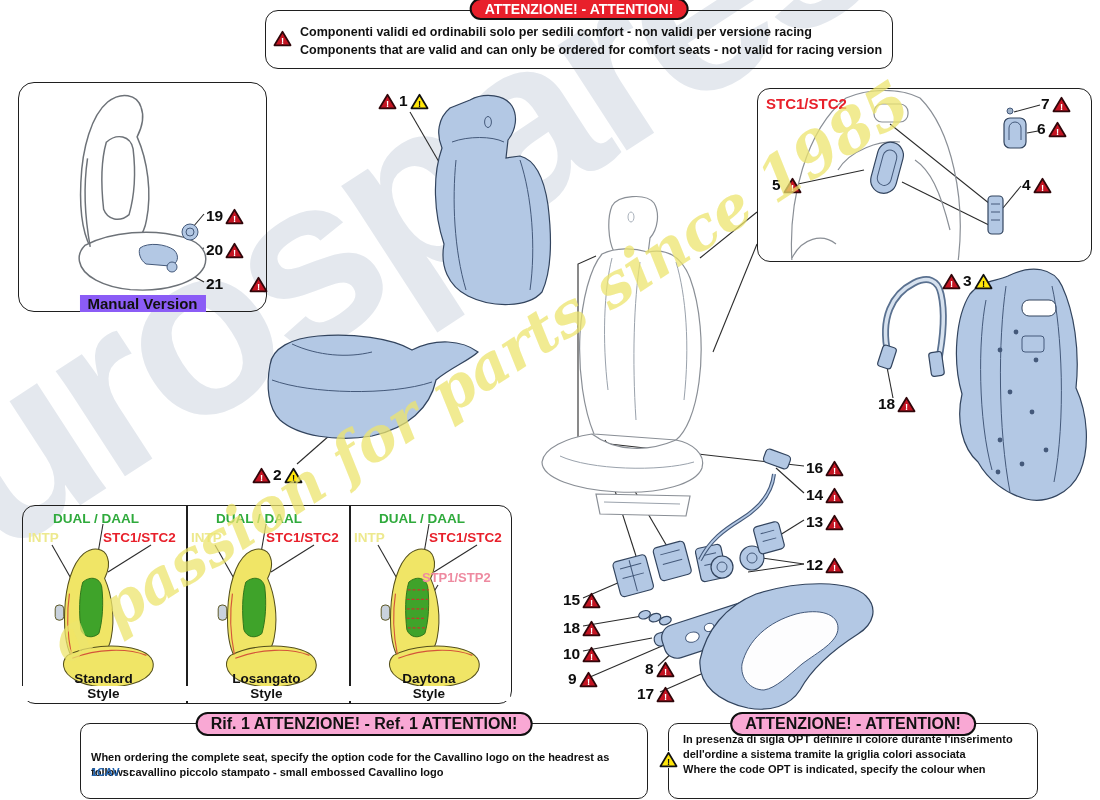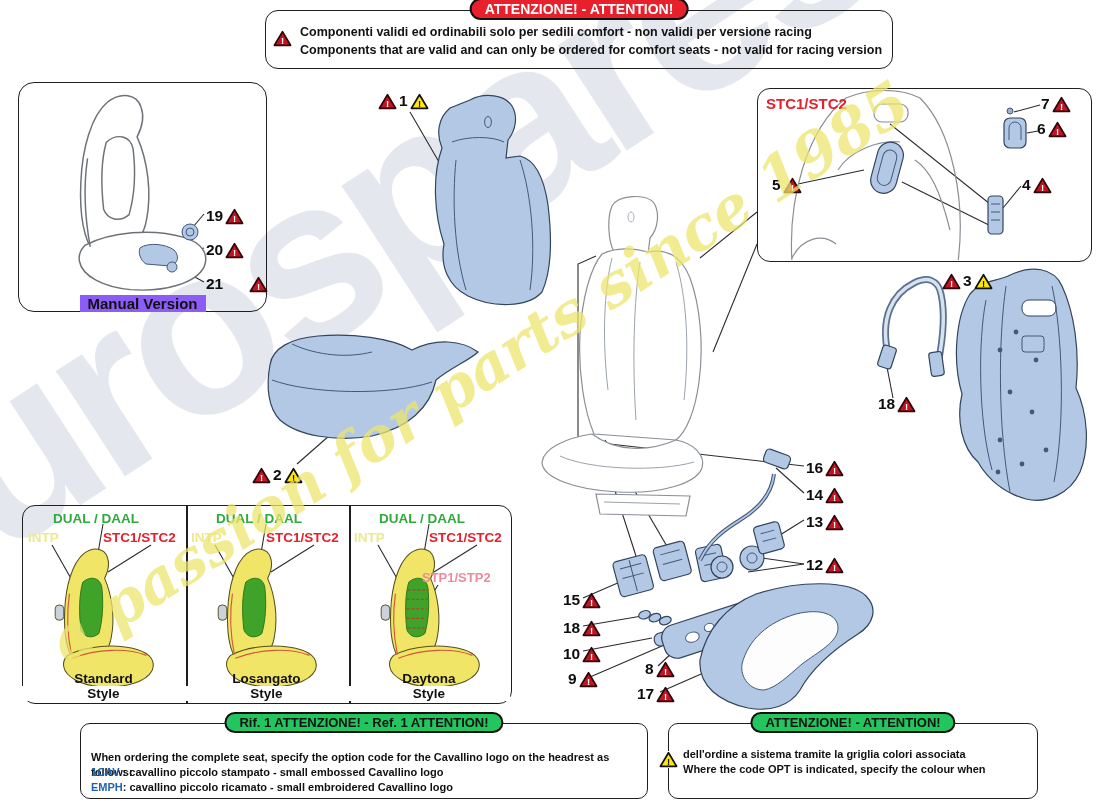--- a/index.html
+++ b/index.html
@@ -20,21 +20,21 @@
   .blue{fill:#b3c8e4;stroke:#32445e;stroke-width:1.2;}
   .blued{stroke:#44597a;stroke-width:1;fill:none;}
   .ys{fill:#f0e566;stroke:#55501c;stroke-width:1.1;}
   .gi{fill:#3fa32a;stroke:#2c7218;stroke-width:1;}
   .redline{stroke:#d4553a;stroke-width:1.2;fill:none;}
   
   .obox{position:absolute;border:1.6px solid #1f1f1f;border-radius:13px;z-index:3;}
   .pill{position:absolute;left:50%;transform:translateX(-50%);border:2px solid #101010;
         border-radius:13px;font-weight:bold;white-space:nowrap;padding:1px 13px;z-index:4;}
   .pill.red{background:#e8202b;color:#fff;font-size:14px;}
-  .pill.yel{background:#22c55e;color:#111;font-size:13px;}
+  .pill.yel{background:#f9a8d4;color:#111;font-size:16px;}
   .boxline{font-weight:bold;line-height:15px;}
   
   #callouts{position:absolute;left:0;top:0;width:100%;height:100%;z-index:5;}
   .callout{position:absolute;display:flex;align-items:center;font-weight:bold;
            font-size:15.5px;color:#0d0d0d;}
   .co-num{margin:0 2px;}
   .tri{width:19px;height:17px;display:block;}
   .tri-wrap{display:flex;}
   
   .panel-label{position:absolute;font-weight:bold;white-space:nowrap;z-index:6;}
@@ -295,33 +295,31 @@
   <div class="panel-label" style="left:422px;top:570px;color:#ee8aa0;font-size:13px;">STP1/STP2</div>
   <div class="panel-label" style="left:348px;top:671px;width:162px;text-align:center;font-size:13.5px;">Daytona</div>
   <div class="panel-label" style="left:348px;top:686px;width:162px;text-align:center;font-size:13.5px;background:#fff;">Style</div>
 
   <div class="obox" style="left:80px;top:723px;width:566px;height:74px;border-radius:10px;background:transparent;">
     <div class="pill yel" style="top:-12px;">Rif. 1 ATTENZIONE! - Ref. 1 ATTENTION!</div>
     <div class="boxline" style="position:absolute;left:10px;top:26px;font-size:11px;">When ordering the complete seat, specify the option code for the Cavallino logo on the headrest as follows:</div>
     <div class="boxline" style="position:absolute;left:10px;top:41px;font-size:11px;">
       <span class="code-blue">1CAV</span><span> : cavallino piccolo stampato - small embossed Cavallino logo</span>
     </div>
-    <div class="boxline" style="position:absolute;left:10px;top:56px;font-size:11px;">
-      <span class="code-blue">EMPH</span><span>: cavallino piccolo ricamato - small embroidered Cavallino logo</span>
-    </div>
   </div>
 
   <div class="obox" style="left:668px;top:723px;width:368px;height:74px;border-radius:10px;background:transparent;">
     <div class="pill yel" style="top:-12px;">ATTENZIONE! - ATTENTION!</div>
     <span style="position:absolute;left:-10px;top:27px;background:#fff;">
       <svg class="tri" viewBox="0 0 22 20">
           <path d="M11 2 L20.5 18 L1.5 18 Z" fill="#ffe60a" stroke="#111" stroke-width="2" stroke-linejoin="round"></path>
           <text x="11" y="16" font-size="11" font-weight="bold" fill="#111" text-anchor="middle">!</text>
         </svg>
     </span>
+    <div class="boxline" style="position:absolute;left:14px;top:8px;font-size:11px;">In presenza di sigla OPT definire il colore durante l'inserimento</div>
     <div class="boxline" style="position:absolute;left:14px;top:23px;font-size:11px;">dell'ordine a sistema tramite la griglia colori associata</div>
     <div class="boxline" style="position:absolute;left:14px;top:38px;font-size:11px;">Where the code OPT is indicated, specify the colour when</div>
   </div>
 
   <div id="callouts">
       <div class="callout" style="left: 378px; top: 92px;">
         <span class="tri-wrap">
           <svg class="tri" viewBox="0 0 22 20">
             <path d="M11 2 L20.5 18 L1.5 18 Z" fill="#c41422" stroke="#30060a" stroke-width="2" stroke-linejoin="round"></path>
             <text x="11" y="16" font-size="11" font-weight="bold" fill="#fff" text-anchor="middle">!</text>

